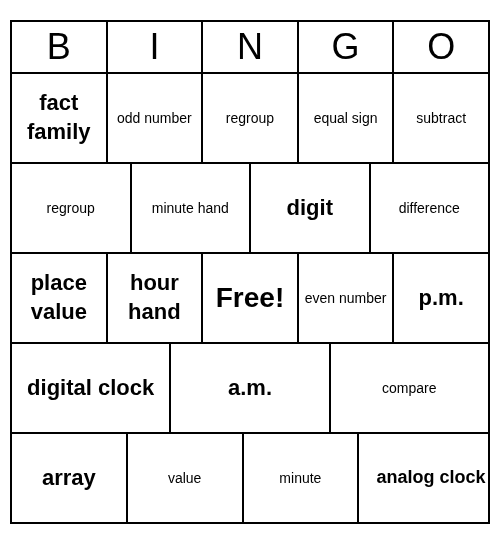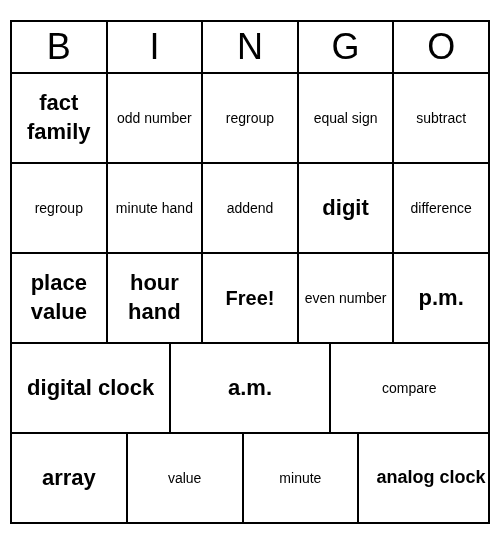--- a/index.html
+++ b/index.html
@@ -74,21 +74,21 @@
     .bingo-cell:last-child {
       border-right: none;
     }
 
     .bingo-cell.large {
       font-size: 22px;
       font-weight: bold;
     }
 
     .bingo-cell.free {
-      font-size: 20px;
+      font-size: 28px;
       font-weight: bold;
     }
 
     .bingo-cell.medium {
       font-size: 18px;
       font-weight: bold;
       padding-left: 17px;
     }
   </style>
 </head>
@@ -108,21 +108,20 @@
   <div class="bingo-row">
         <div class="bingo-cell large">fact family</div>
         <div class="bingo-cell">odd number</div>
         <div class="bingo-cell">regroup</div>
         <div class="bingo-cell">equal sign</div>
         <div class="bingo-cell">subtract</div>
       </div>
       <div class="bingo-row">
         <div class="bingo-cell">regroup</div>
         <div class="bingo-cell">minute hand</div>
-        <div class="bingo-cell">addend</div>
         <div class="bingo-cell large">digit</div>
         <div class="bingo-cell">difference</div>
       </div>
       <div class="bingo-row">
         <div class="bingo-cell large">place value</div>
         <div class="bingo-cell large">hour hand</div>
         <div class="bingo-cell free">Free!</div>
         <div class="bingo-cell">even number</div>
         <div class="bingo-cell large">p.m.</div>
       </div>

